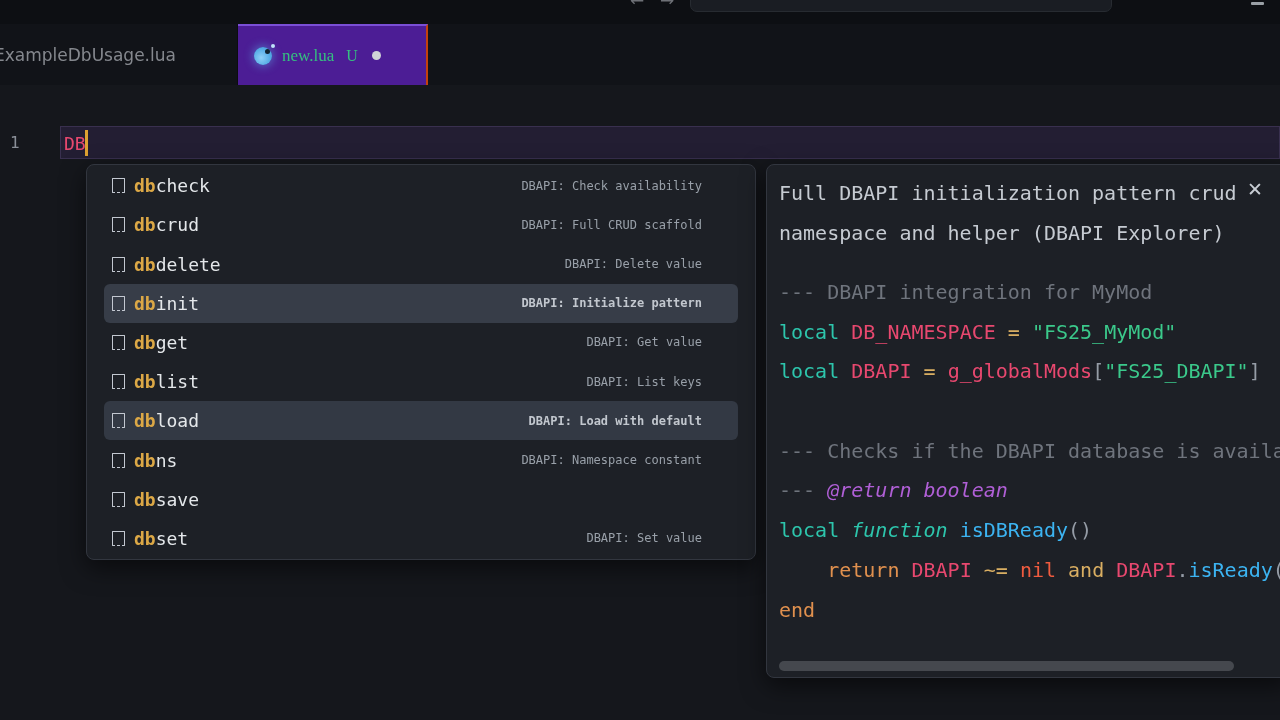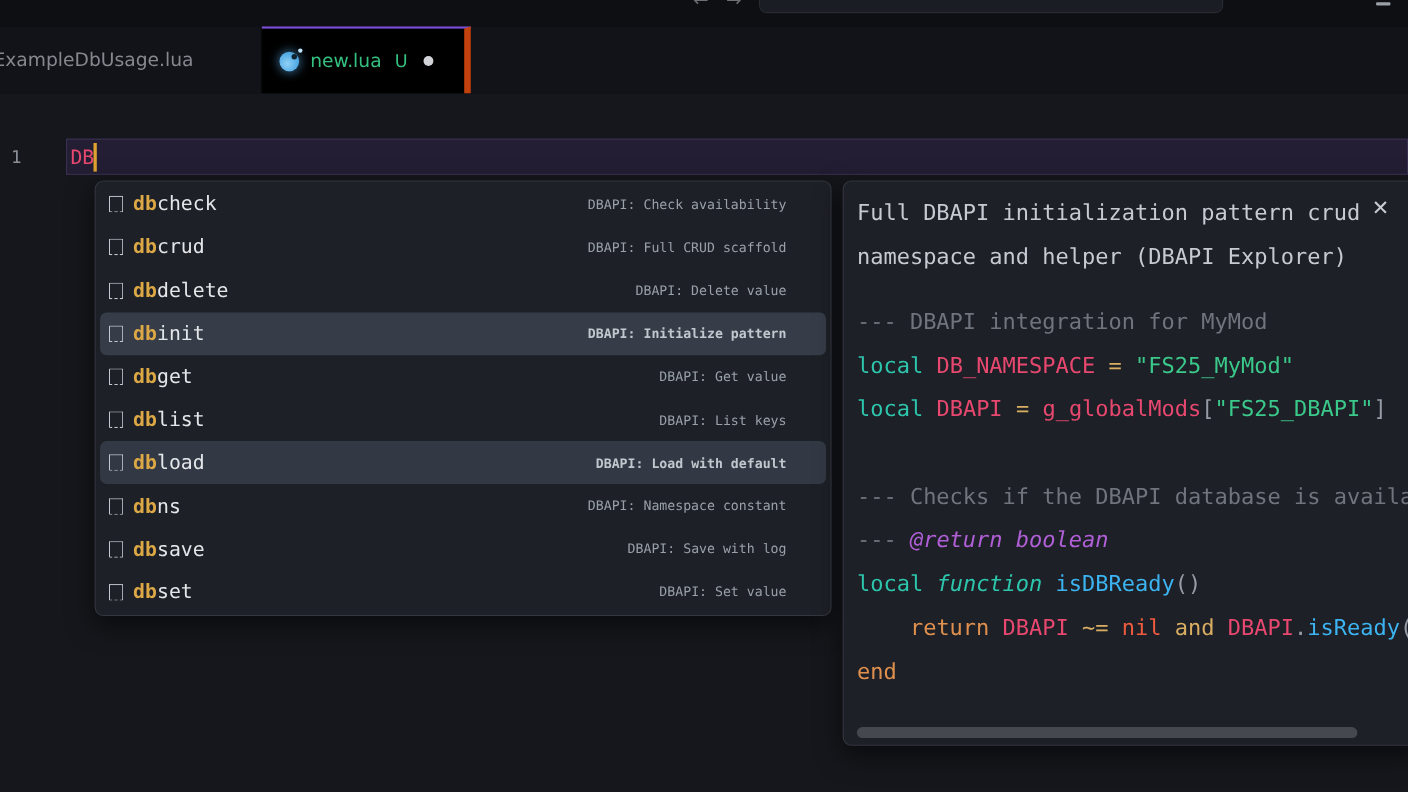--- a/index.html
+++ b/index.html
@@ -16,22 +16,22 @@
     background:#1a1d23;border:1px solid #272b31;border-radius:7px;}
   .minimize{position:absolute;left:1251px;top:2px;width:13px;height:2.5px;
     background:#9aa0a6;border-radius:1px;}
 
   
   .tabbar{position:absolute;left:0;top:24px;width:1280px;height:61px;
     background:#111318;border-bottom:1px solid #0b0c0f;}
   .tab{position:absolute;top:0;height:100%;display:flex;align-items:center;box-sizing:border-box;}
   .tab.inactive{left:0;width:238px;border-right:1px solid #0c0d10;}
   .tab.inactive .tab-label{color:#85888e;font-size:17px;margin-left:-6px;white-space:nowrap;overflow:hidden;}
-  .tab.active{left:238px;width:190px;background:#000000;border-top:2.5px solid var(--accent-purple);
-    border-right:6px solid #c2410c;padding:0 16px;}
+  .tab.active{left:238px;width:190px;background:#4c1d95;border-top:2.5px solid var(--accent-purple);
+    border-right:2px solid #c2410c;padding:0 16px;font-family:Liberation Serif, serif;}
   .tab.active .tab-label{color:var(--git-untracked-green);font-size:17px;margin-left:10px;}
   .git-badge{color:var(--git-untracked-green);font-size:16px;margin-left:12px;}
   .mod-dot{width:9px;height:9px;border-radius:50%;background:#d0d3d7;margin-left:14px;}
   .lua-icon{position:relative;width:18px;height:18px;border-radius:50%;
     background:radial-gradient(circle at 40% 60%, #8fd0f7 0%, #57aee6 55%, #3d93d6 100%);
     box-shadow:0 0 8px 2px rgba(90,170,230,.45);}
   .lua-icon::before{content:"";position:absolute;right:2px;top:2px;width:5px;height:5px;
     border-radius:50%;background:#10232f;}
   .lua-icon::after{content:"";position:absolute;right:-3px;top:-3px;width:4px;height:4px;
     border-radius:50%;background:#bfe4fa;}
@@ -42,21 +42,21 @@
     color:#8a8f98;font-family:"DejaVu Sans Mono",monospace;font-size:16px;}
   .current-line{position:absolute;left:60px;top:41px;width:1220px;height:33px;
     background:#231e33;border:1px solid #39304f;box-sizing:border-box;}
   .typed-text{position:absolute;left:3px;top:2px;line-height:29px;
     font-family:"DejaVu Sans Mono",monospace;font-size:18px;color:var(--syntax-variable);}
   .cursor{position:absolute;left:24px;top:3px;width:3px;height:26px;background:var(--cursor-amber);}
 
   
   .suggest{position:absolute;left:86px;top:79px;width:670px;height:396px;
     background:#1d2026;border:1px solid #32363f;border-radius:8px;box-sizing:border-box;
-    box-shadow:0 8px 24px rgba(0,0,0,.55);display:flex;flex-direction:column;overflow:hidden;padding:1px 1px;}
+    box-shadow:0 8px 24px rgba(0,0,0,.55);display:flex;flex-direction:column;overflow:hidden;padding:1px 14px;}
   .srow{flex:1;display:flex;align-items:center;padding:0 36px 0 6px;margin:0 3px;
     border-radius:6px;font-family:"DejaVu Sans Mono",monospace;}
   .srow.selected{background:#373d48;}
   .srow.hovered{background:#333944;}
   .snip-icon{width:13px;height:15px;box-sizing:border-box;margin:0 9px 0 2px;
     border:1.5px solid #c3c8d1;border-bottom-style:dashed;border-radius:1px;}
   .slabel{font-size:18px;color:#e4e7ea;white-space:pre;}
   .slabel b{color:var(--match-gold);font-weight:600;}
   .sdesc{margin-left:auto;font-size:12px;color:#99a0a9;white-space:pre;}
   .srow.selected .sdesc,.srow.hovered .sdesc{color:#c2c7ce;font-weight:600;}
@@ -155,21 +155,20 @@
           <span class="sdesc">DBAPI: Load with default</span>
         </div>
         <div class="srow">
           <span class="snip-icon"></span>
           <span class="slabel"><b>db</b>ns</span>
           <span class="sdesc">DBAPI: Namespace constant</span>
         </div>
         <div class="srow">
           <span class="snip-icon"></span>
           <span class="slabel"><b>db</b>save</span>
-          <span class="sdesc">DBAPI: Save with log</span>
         </div>
         <div class="srow">
           <span class="snip-icon"></span>
           <span class="slabel"><b>db</b>set</span>
           <span class="sdesc">DBAPI: Set value</span>
         </div>
       </div>
 
     <div class="docs">
       <span class="docs-close">✕</span>

